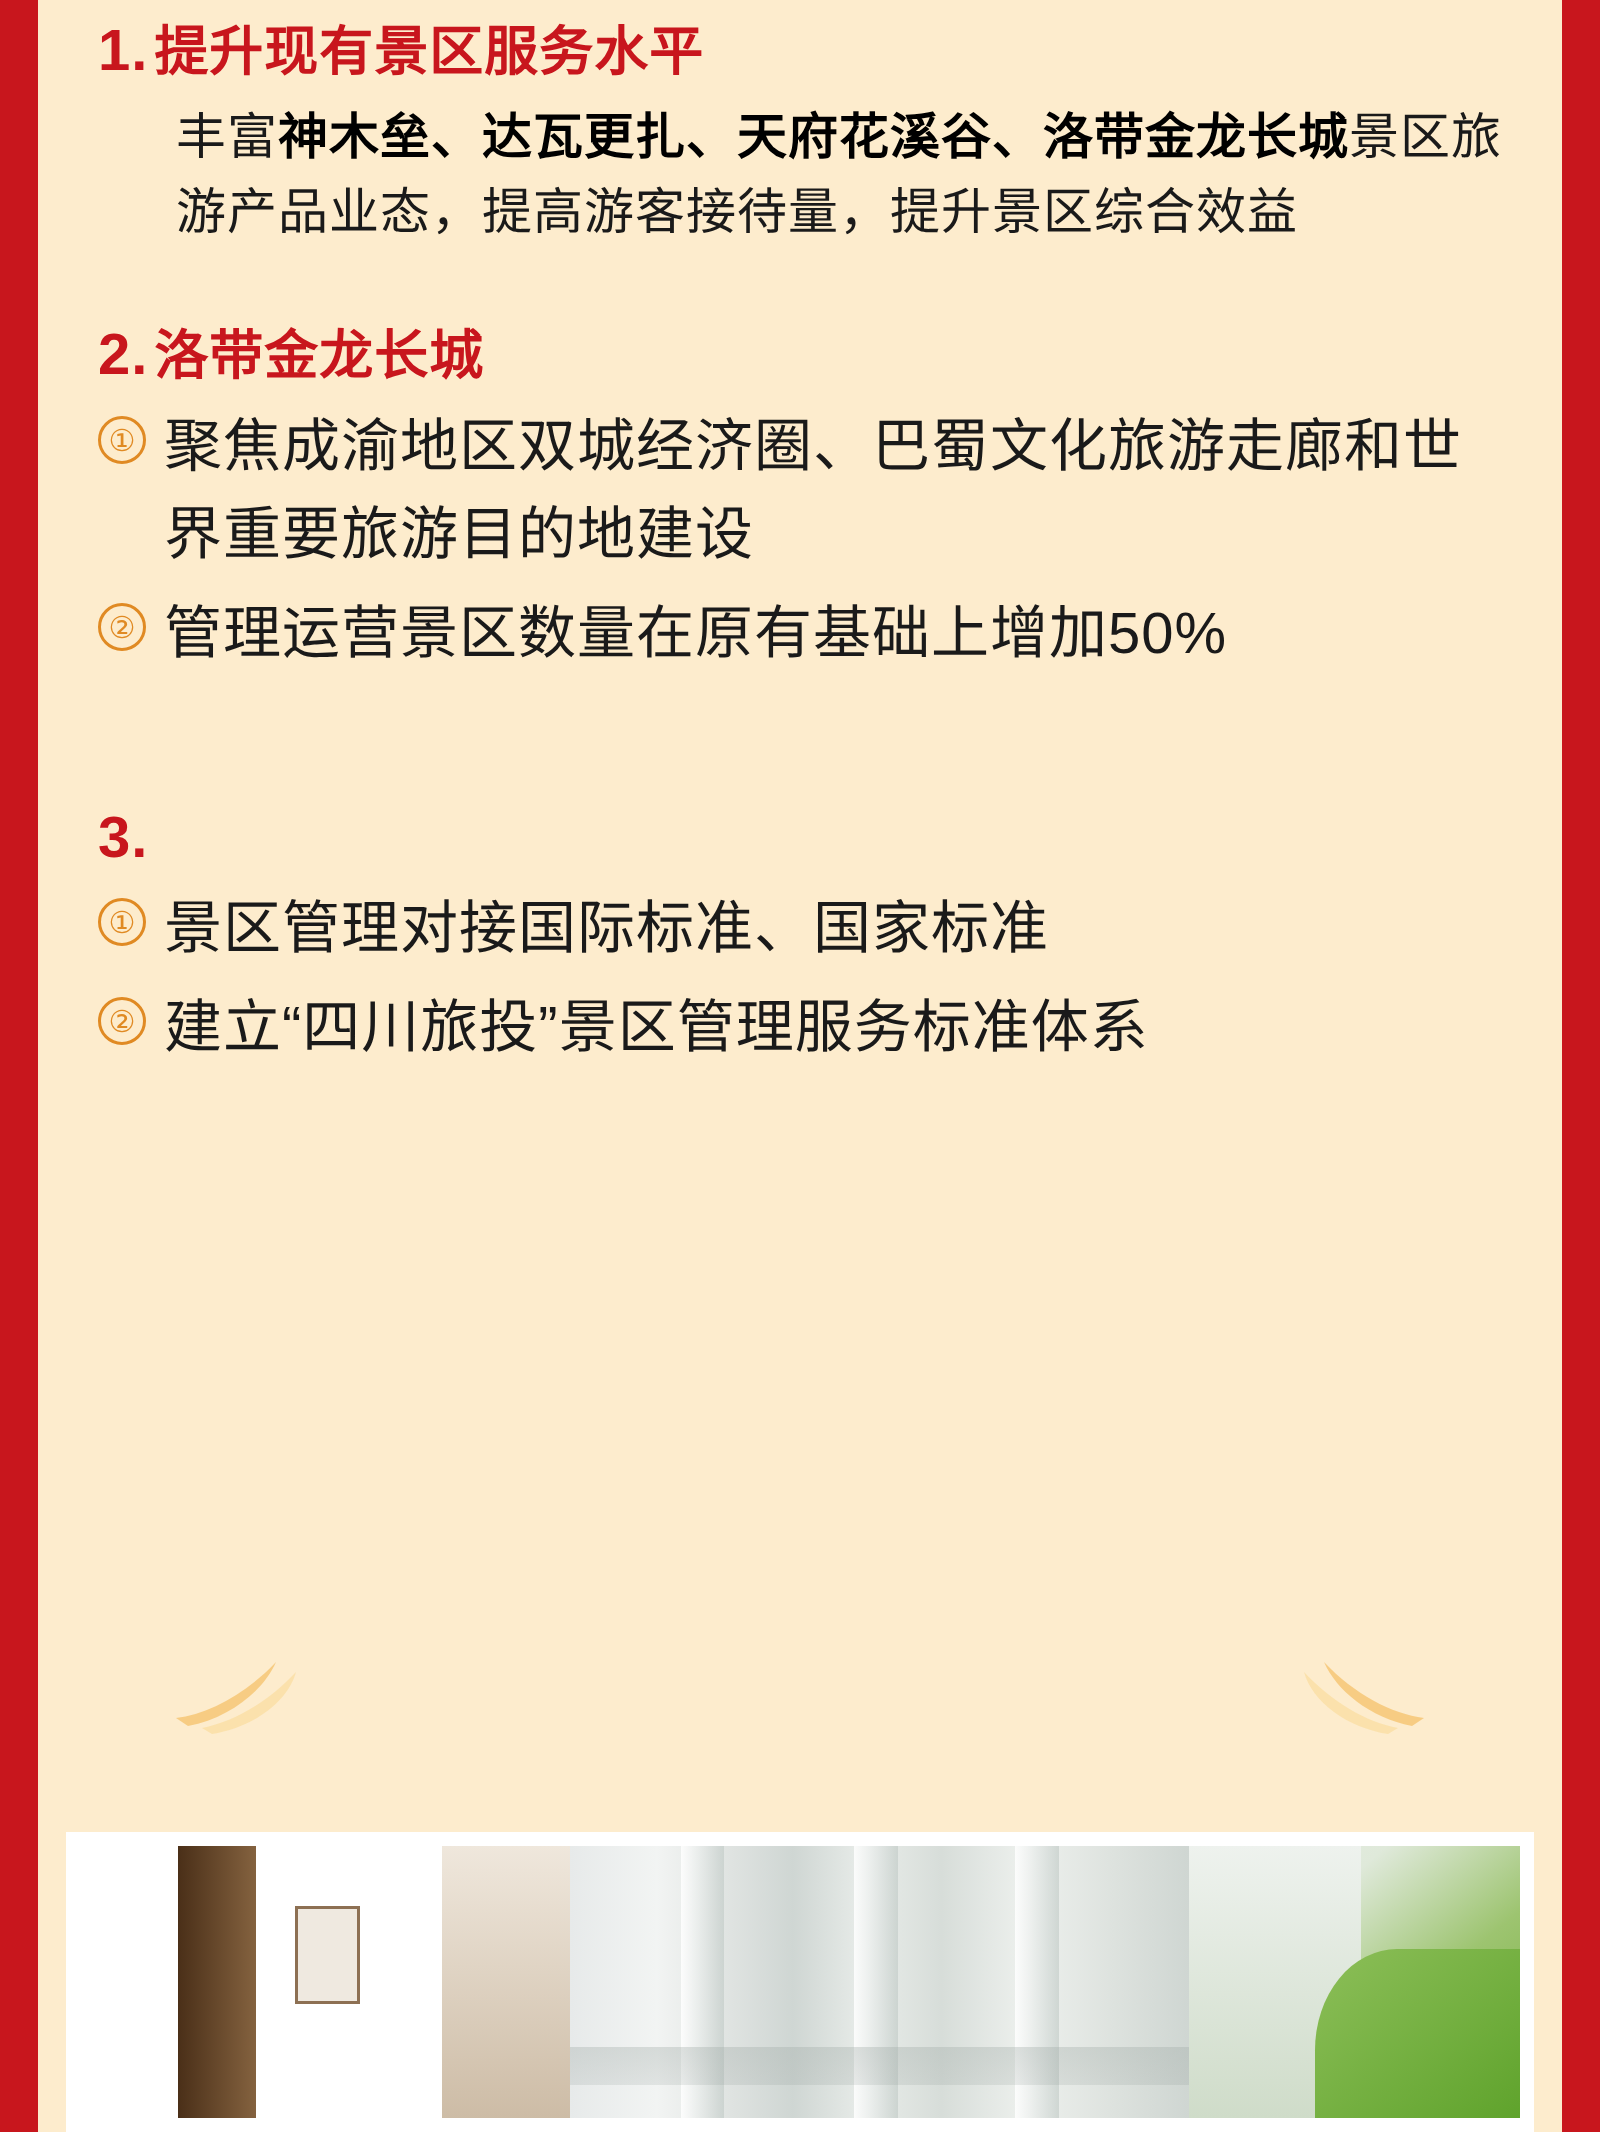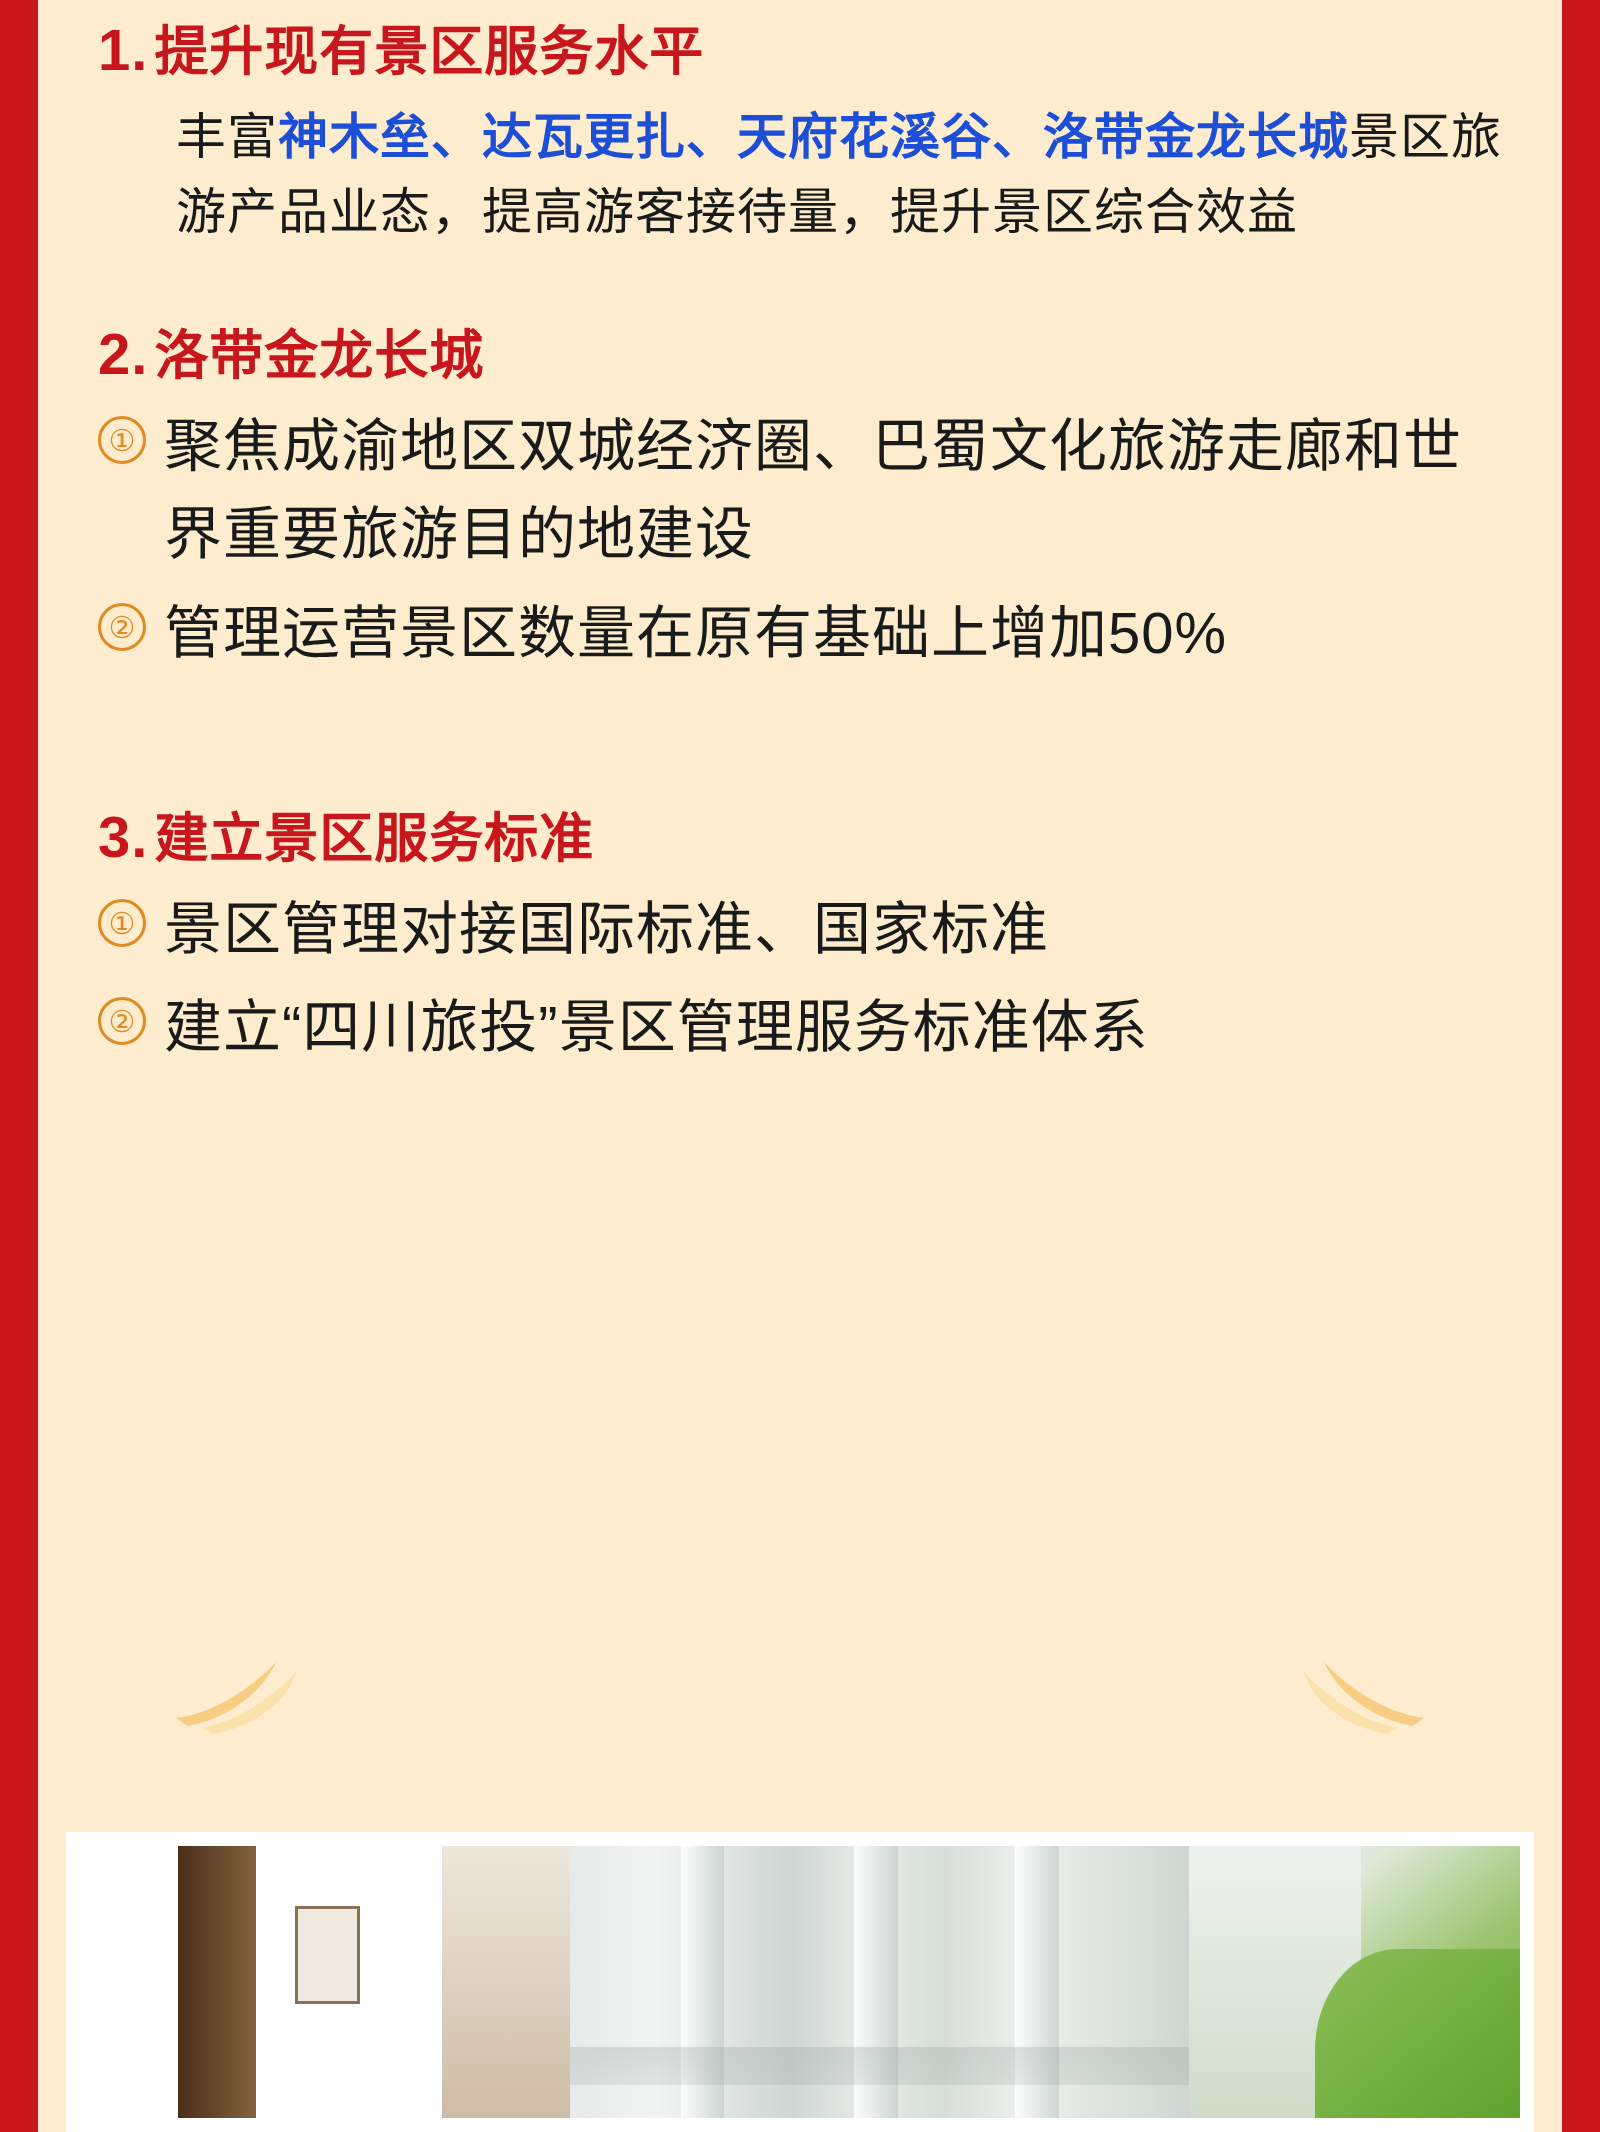--- a/index.html
+++ b/index.html
@@ -68,21 +68,21 @@
 
   
   .para {
     margin: 18px 0 0 78px;
     font-size: 50px;
     line-height: 1.5;
     color: #1a1a1a;
     letter-spacing: 1px;
   }
   .hl {
-    color: #1d4ed8;
+    color: #000000;
     font-weight: bold;
   }
 
   
   .olist {
     margin-top: 16px;
   }
   .oitem {
     display: flex;
     align-items: flex-start;
@@ -278,21 +278,20 @@
           <span class="otext">聚焦成渝地区双城经济圈、巴蜀文化旅游走廊和世界重要旅游目的地建设</span>
         </div>
         <div class="oitem">
           <span class="circ">②</span>
           <span class="otext">管理运营景区数量在原有基础上增加50%</span>
         </div>
       </div>
 
       <div class="sec-head sec3">
         <span class="sec-num">3.</span>
-        <span class="sec-title">建立景区服务标准</span>
       </div>
 
       <div class="olist">
         <div class="oitem">
           <span class="circ">①</span>
           <span class="otext">景区管理对接国际标准、国家标准</span>
         </div>
         <div class="oitem">
           <span class="circ">②</span>
           <span class="otext">建立“四川旅投”景区管理服务标准体系</span>

